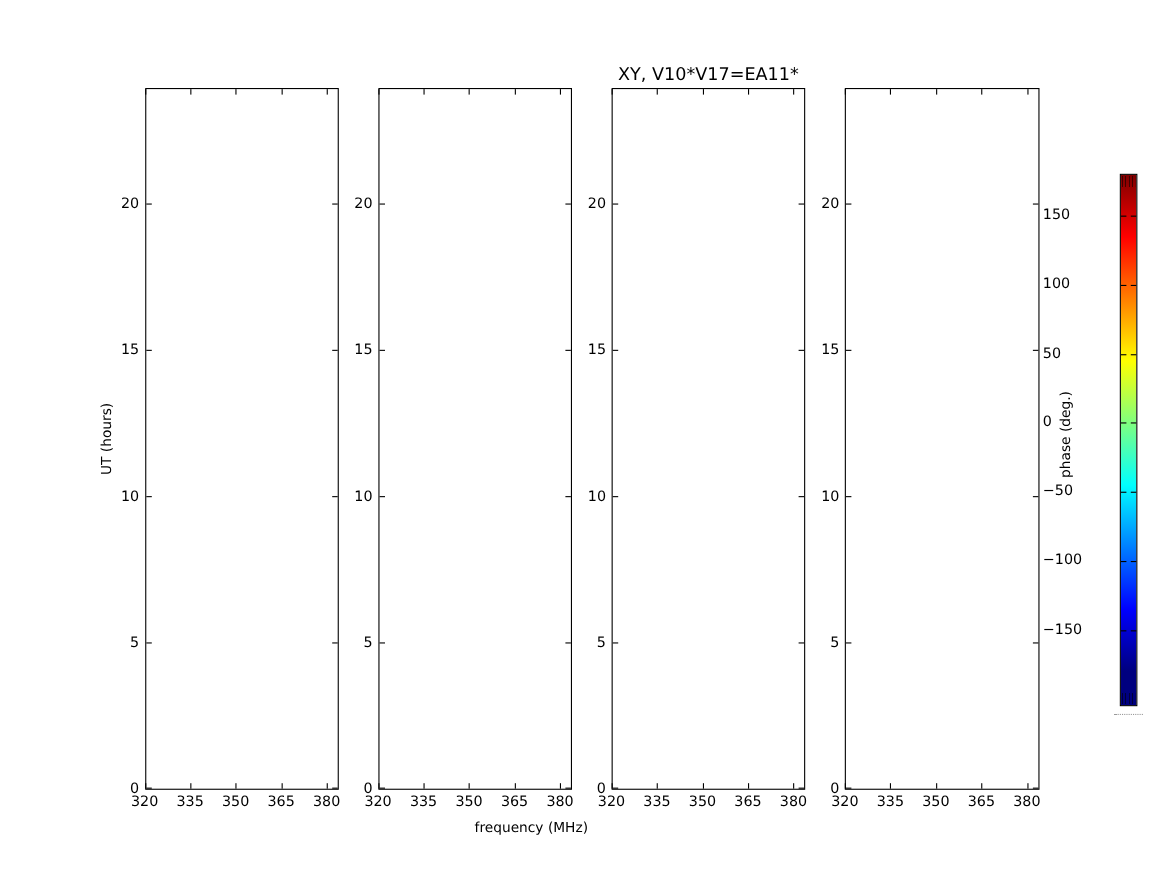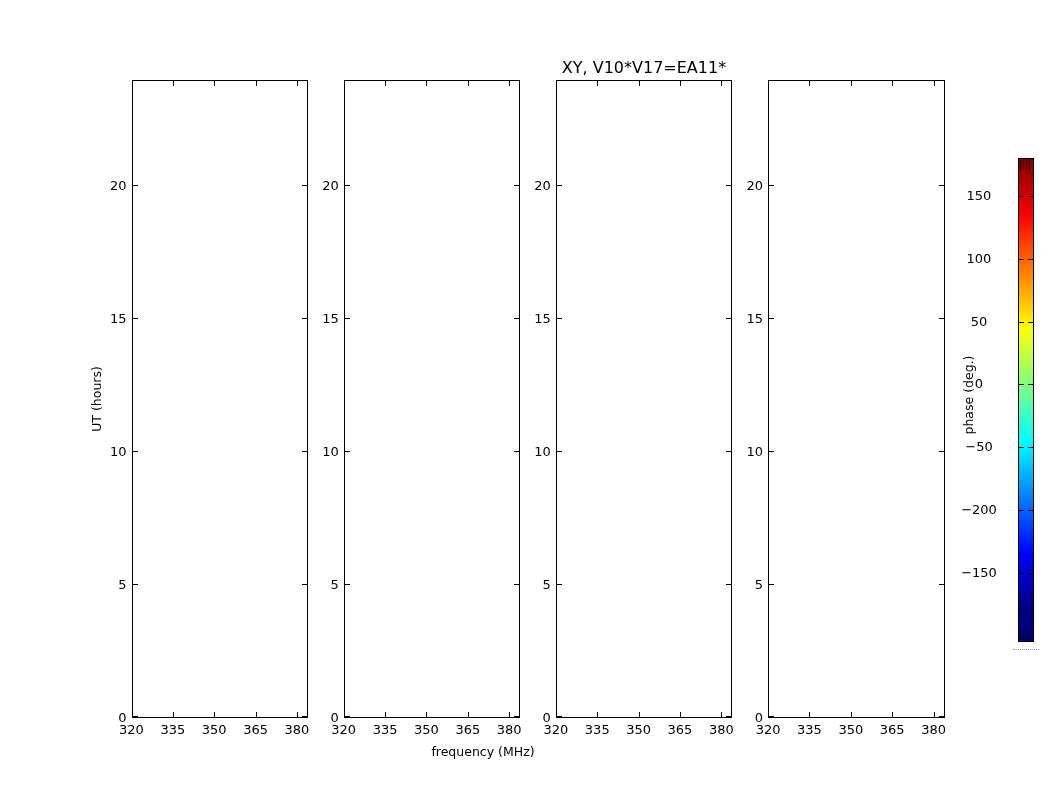--- a/index.html
+++ b/index.html
@@ -11,21 +11,21 @@
   .panel-title{position:absolute;top:58px;width:240px;text-align:center;
                font-size:16px;line-height:19px;white-space:nowrap;}
   .t0{left:100px}.t1{left:312px}.t2{left:524px}.t3{left:736px}
   .panel{position:absolute;top:80px;width:176.5px;height:638px;
          border:1px solid #000;box-sizing:border-box;background:#fff;}
   .p0{left:131.5px}.p1{left:343.7px}.p2{left:555.9px}.p3{left:768.1px}
   .tick{position:absolute;background:#000;}
   .ticklabel{position:absolute;font-size:13px;line-height:16px;height:16px;}
   .xticklabel{text-align:center;width:40px;}
   .yticklabel{text-align:right;width:50px;}
-  .cbticklabel{text-align:center;width:62px;}
+  .cbticklabel{text-align:left;width:62px;}
   .axis-label{position:absolute;font-size:12.5px;line-height:18px;text-align:center;}
   .ylabel{left:37px;top:390px;width:120px;transform:rotate(-90deg);transform-origin:center;}
   .xlabel{left:383px;top:743px;width:200px;}
   .cblabel{left:909px;top:386px;width:120px;transform:rotate(-90deg);transform-origin:center;}
   .colorbar{position:absolute;left:1018px;top:158px;width:16px;height:484px;
             border:1px solid #000;box-sizing:border-box;
             background:linear-gradient(to bottom,
               #7f0000 0%,
               #ff0000 11.7%,
               #ff7f00 23.4%,
@@ -194,17 +194,17 @@
     <div class="tick" style="left: 1028px; top: 321.579px; width: 5px; height: 1px;"></div>
     <div class="ticklabel cbticklabel" style="left: 948px; top: 313.579px;">50</div>
     <div class="tick" style="left: 1019px; top: 384.494px; width: 5px; height: 1px;"></div>
     <div class="tick" style="left: 1028px; top: 384.494px; width: 5px; height: 1px;"></div>
     <div class="ticklabel cbticklabel" style="left: 948px; top: 376.494px;">0</div>
     <div class="tick" style="left: 1019px; top: 447.409px; width: 5px; height: 1px;"></div>
     <div class="tick" style="left: 1028px; top: 447.409px; width: 5px; height: 1px;"></div>
     <div class="ticklabel cbticklabel" style="left: 948px; top: 439.409px;">−50</div>
     <div class="tick" style="left: 1019px; top: 510.324px; width: 5px; height: 1px;"></div>
     <div class="tick" style="left: 1028px; top: 510.324px; width: 5px; height: 1px;"></div>
-    <div class="ticklabel cbticklabel" style="left: 948px; top: 502.324px;">−200</div>
+    <div class="ticklabel cbticklabel" style="left: 948px; top: 502.324px;">−100</div>
     <div class="tick" style="left: 1019px; top: 573.239px; width: 5px; height: 1px;"></div>
     <div class="tick" style="left: 1028px; top: 573.239px; width: 5px; height: 1px;"></div>
     <div class="ticklabel cbticklabel" style="left: 948px; top: 565.239px;">−150</div>
   </div>
 
 </body></html>

